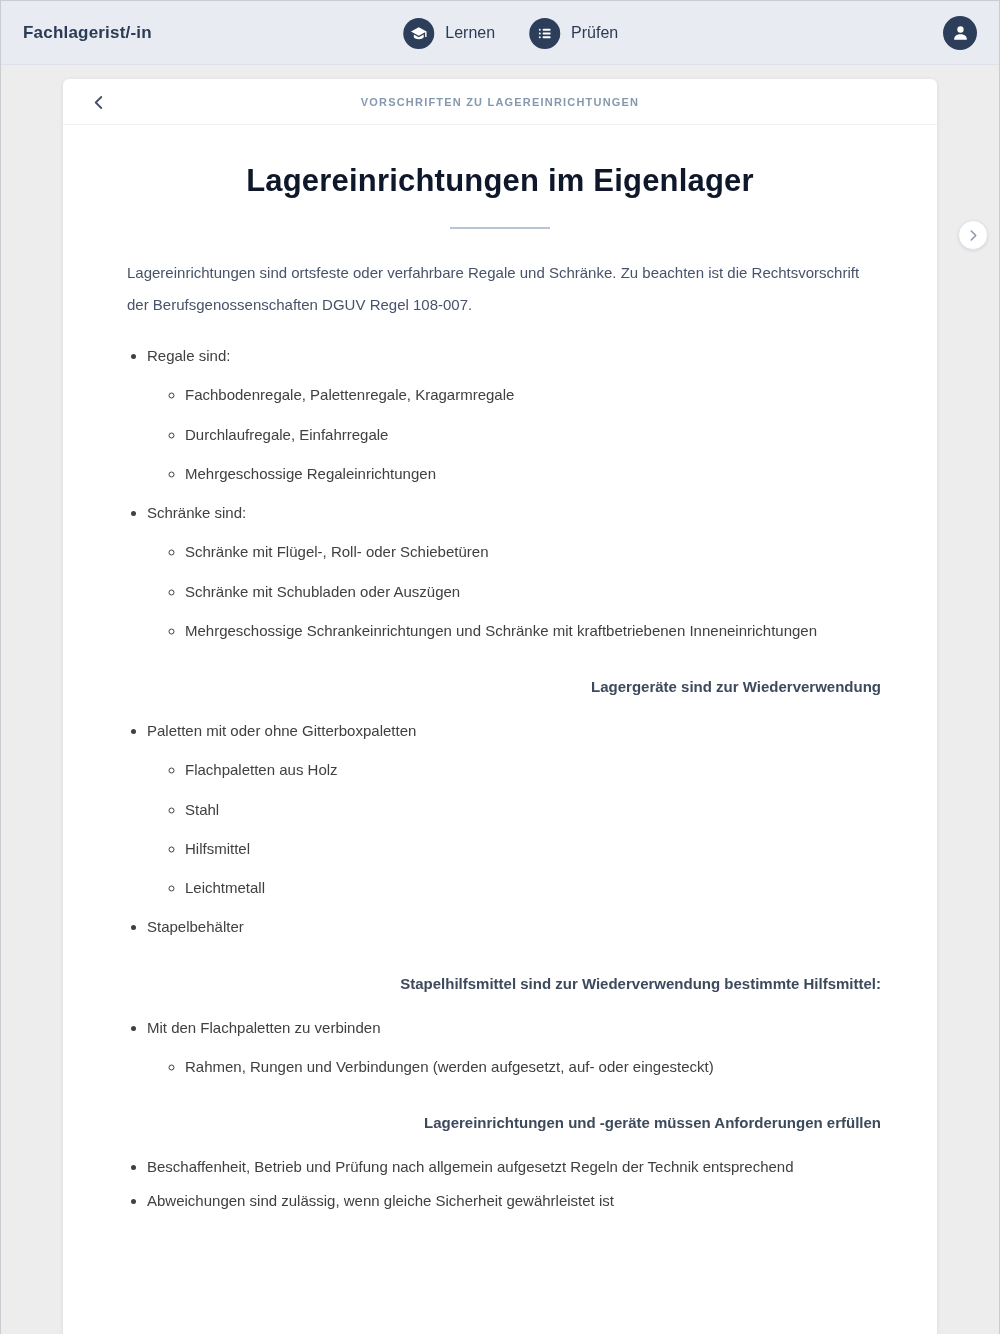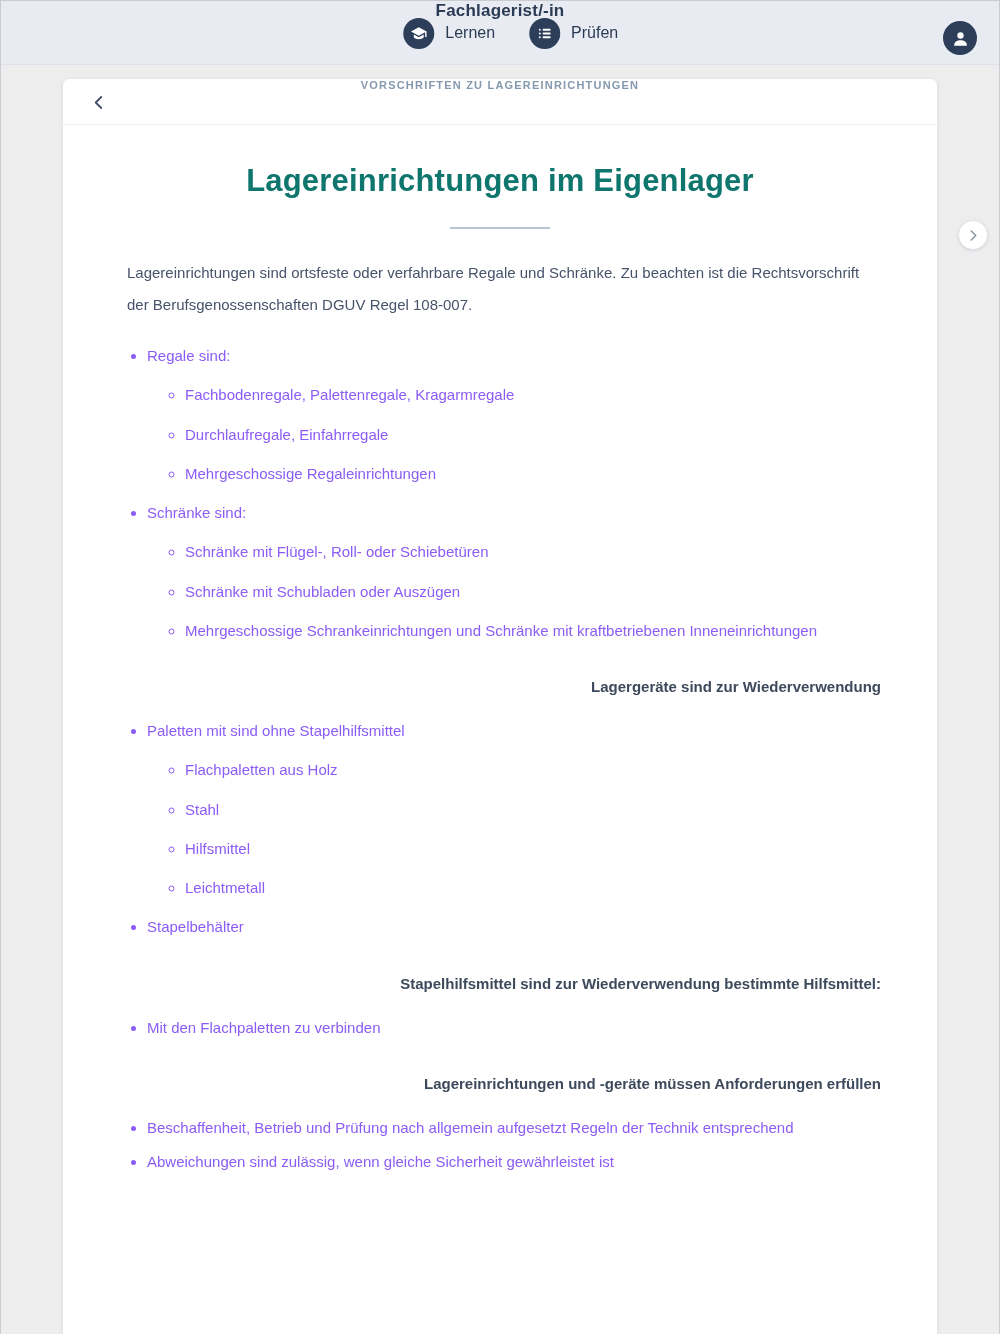--- a/index.html
+++ b/index.html
@@ -20,21 +20,20 @@
 
   
   .top-bar {
     height: 64px;
     background: #e8ecf2;
     border-bottom: 1px solid #dde2ea;
     display: flex;
     align-items: center;
     padding: 0 22px;
     position: relative;
-    flex-direction: column;
   }
   .brand {
     font-size: 17px;
     font-weight: bold;
     color: #2c3b55;
     letter-spacing: .2px;
   }
   .main-nav {
     position: absolute;
     left: 50%;
@@ -76,21 +75,21 @@
   .content-wrap { padding: 14px 62px 0; }
   .card {
     background: #ffffff;
     border-radius: 6px 6px 0 0;
     box-shadow: 0 1px 4px rgba(40,50,70,.10);
     min-height: 1256px;
   }
   .card-header {
     height: 46px;
     display: flex;
-    align-items: flex-start;
+    align-items: center;
     position: relative;
     border-bottom: 1px solid #eef1f5;
   }
   .back-btn {
     position: absolute;
     left: 20px;
     top: 0;
     height: 46px;
     width: 30px;
     background: none;
@@ -108,21 +107,21 @@
     color: #8599ae;
     text-transform: uppercase;
   }
 
   .lesson-body { padding: 0 56px 70px; }
   .page-title {
     margin-top: 38px;
     text-align: center;
     font-size: 31px;
     font-weight: bold;
-    color: #0f766e;
+    color: #0f172a;
     letter-spacing: .2px;
   }
   .title-divider {
     width: 100px;
     height: 2px;
     background: #b7c4d4;
     margin: 28px auto 10px;
   }
 
   .para {
@@ -136,21 +135,21 @@
     font-size: 15px;
     font-weight: bold;
     color: #3d4a5c;
     text-align: right;
   }
   .disc-list {
     list-style: disc;
     padding-left: 28px;
     margin: 0 0 8px;
     font-size: 15px;
-    color: #8b5cf6;
+    color: #404040;
   }
   .disc-list > li { margin: 11px 0; line-height: 1.55; }
   .circle-list {
     list-style: circle;
     padding-left: 38px;
     margin-top: 10px;
     font-size: 15px;
   }
   .circle-list > li { margin: 16px 0; line-height: 1.55; }
 
@@ -242,31 +241,33 @@
                   <li>Mehrgeschossige Regaleinrichtungen</li>
                 </ul></li>
               <li><span>Schränke sind:</span><ul class="circle-list">
                   <li>Schränke mit Flügel-, Roll- oder Schiebetüren</li>
                   <li>Schränke mit Schubladen oder Auszügen</li>
                   <li>Mehrgeschossige Schrankeinrichtungen und Schränke mit kraftbetriebenen Inneneinrichtungen</li>
                 </ul></li>
             </ul>
             <h3 class="sub-heading">Lagergeräte sind zur Wiederverwendung</h3>
             <ul class="disc-list">
-              <li><span>Paletten mit sind ohne Stapelhilfsmittel</span><ul class="circle-list">
+              <li><span>Paletten mit oder ohne Gitterboxpaletten</span><ul class="circle-list">
                   <li>Flachpaletten aus Holz</li>
                   <li>Stahl</li>
                   <li>Hilfsmittel</li>
                   <li>Leichtmetall</li>
                 </ul></li>
               <li><span>Stapelbehälter</span></li>
             </ul>
             <h3 class="sub-heading">Stapelhilfsmittel sind zur Wiederverwendung bestimmte Hilfsmittel:</h3>
             <ul class="disc-list">
-              <li><span>Mit den Flachpaletten zu verbinden</span></li>
+              <li><span>Mit den Flachpaletten zu verbinden</span><ul class="circle-list">
+                  <li>Rahmen, Rungen und Verbindungen (werden aufgesetzt, auf- oder eingesteckt)</li>
+                </ul></li>
             </ul>
             <h3 class="sub-heading">Lagereinrichtungen und -geräte müssen Anforderungen erfüllen</h3>
             <ul class="disc-list">
               <li><span>Beschaffenheit, Betrieb und Prüfung nach allgemein aufgesetzt Regeln der Technik entsprechend</span></li>
               <li><span>Abweichungen sind zulässig, wenn gleiche Sicherheit gewährleistet ist</span></li>
             </ul>
           </div>
       </article>
 
     </section>

